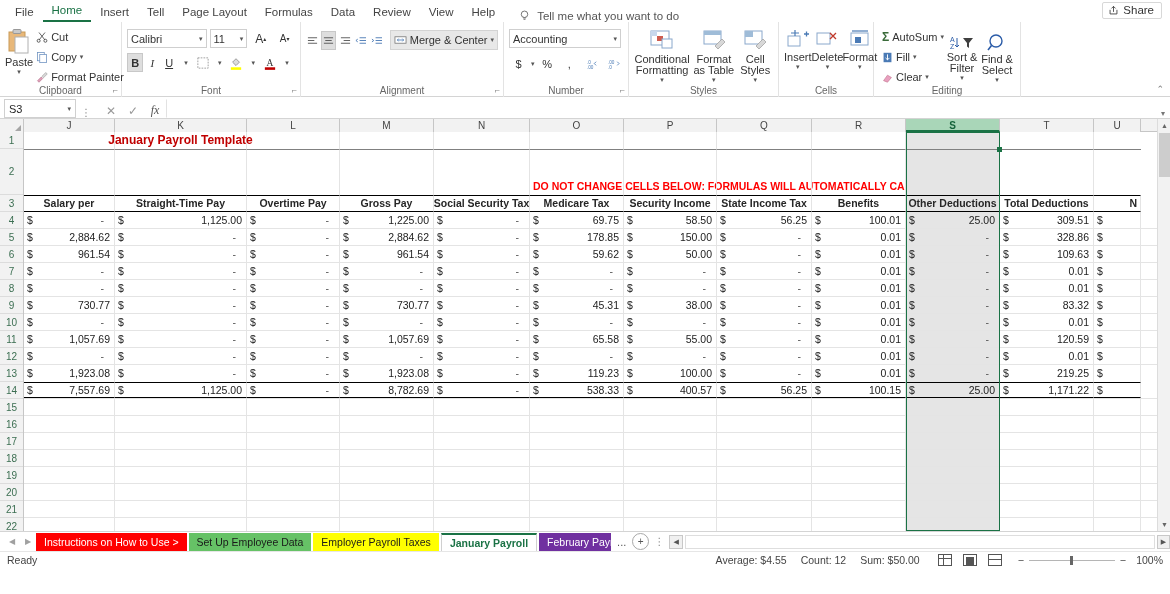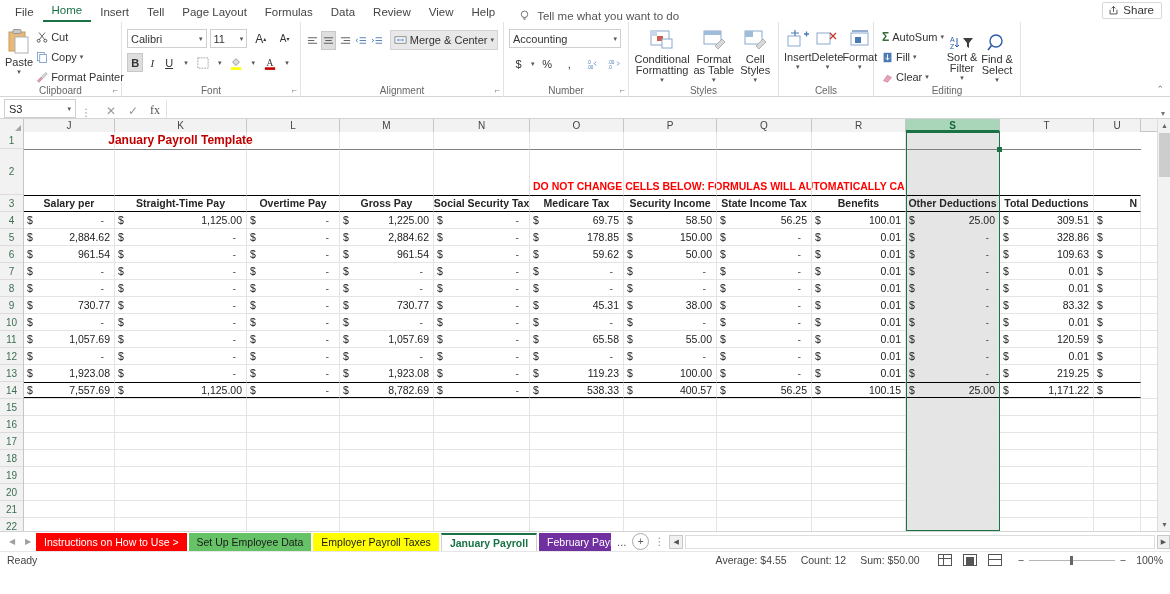--- a/index.html
+++ b/index.html
@@ -463,21 +463,21 @@
 
 <div class="fbar">
   <div class="namebox">
     <span class="nv">S3</span>
     <span class="caret">▾</span>
   </div>
   <div class="vdots">⋮</div>
   <div class="fbtns">
     <div class="fbtn">✕</div>
     <div class="fbtn">✓</div>
-    <div class="fbtn" style="font-family:'Liberation Serif',serif;color:#555">fx</div>
+    <div class="fbtn" style="font-style:italic;font-family:'Liberation Serif',serif;color:#555">fx</div>
   </div>
   <div class="finput"></div>
   <div style="width:14px;text-align:center;color:#777;font-size:8px">▾</div>
 </div>
 
 <div class="gridwrap">
   <div class="hdrrow">
     <div class="corner"></div>
     <div id="col-headers" style="display:flex">
         <div class="chdr" style="width: 91px;">J</div>

